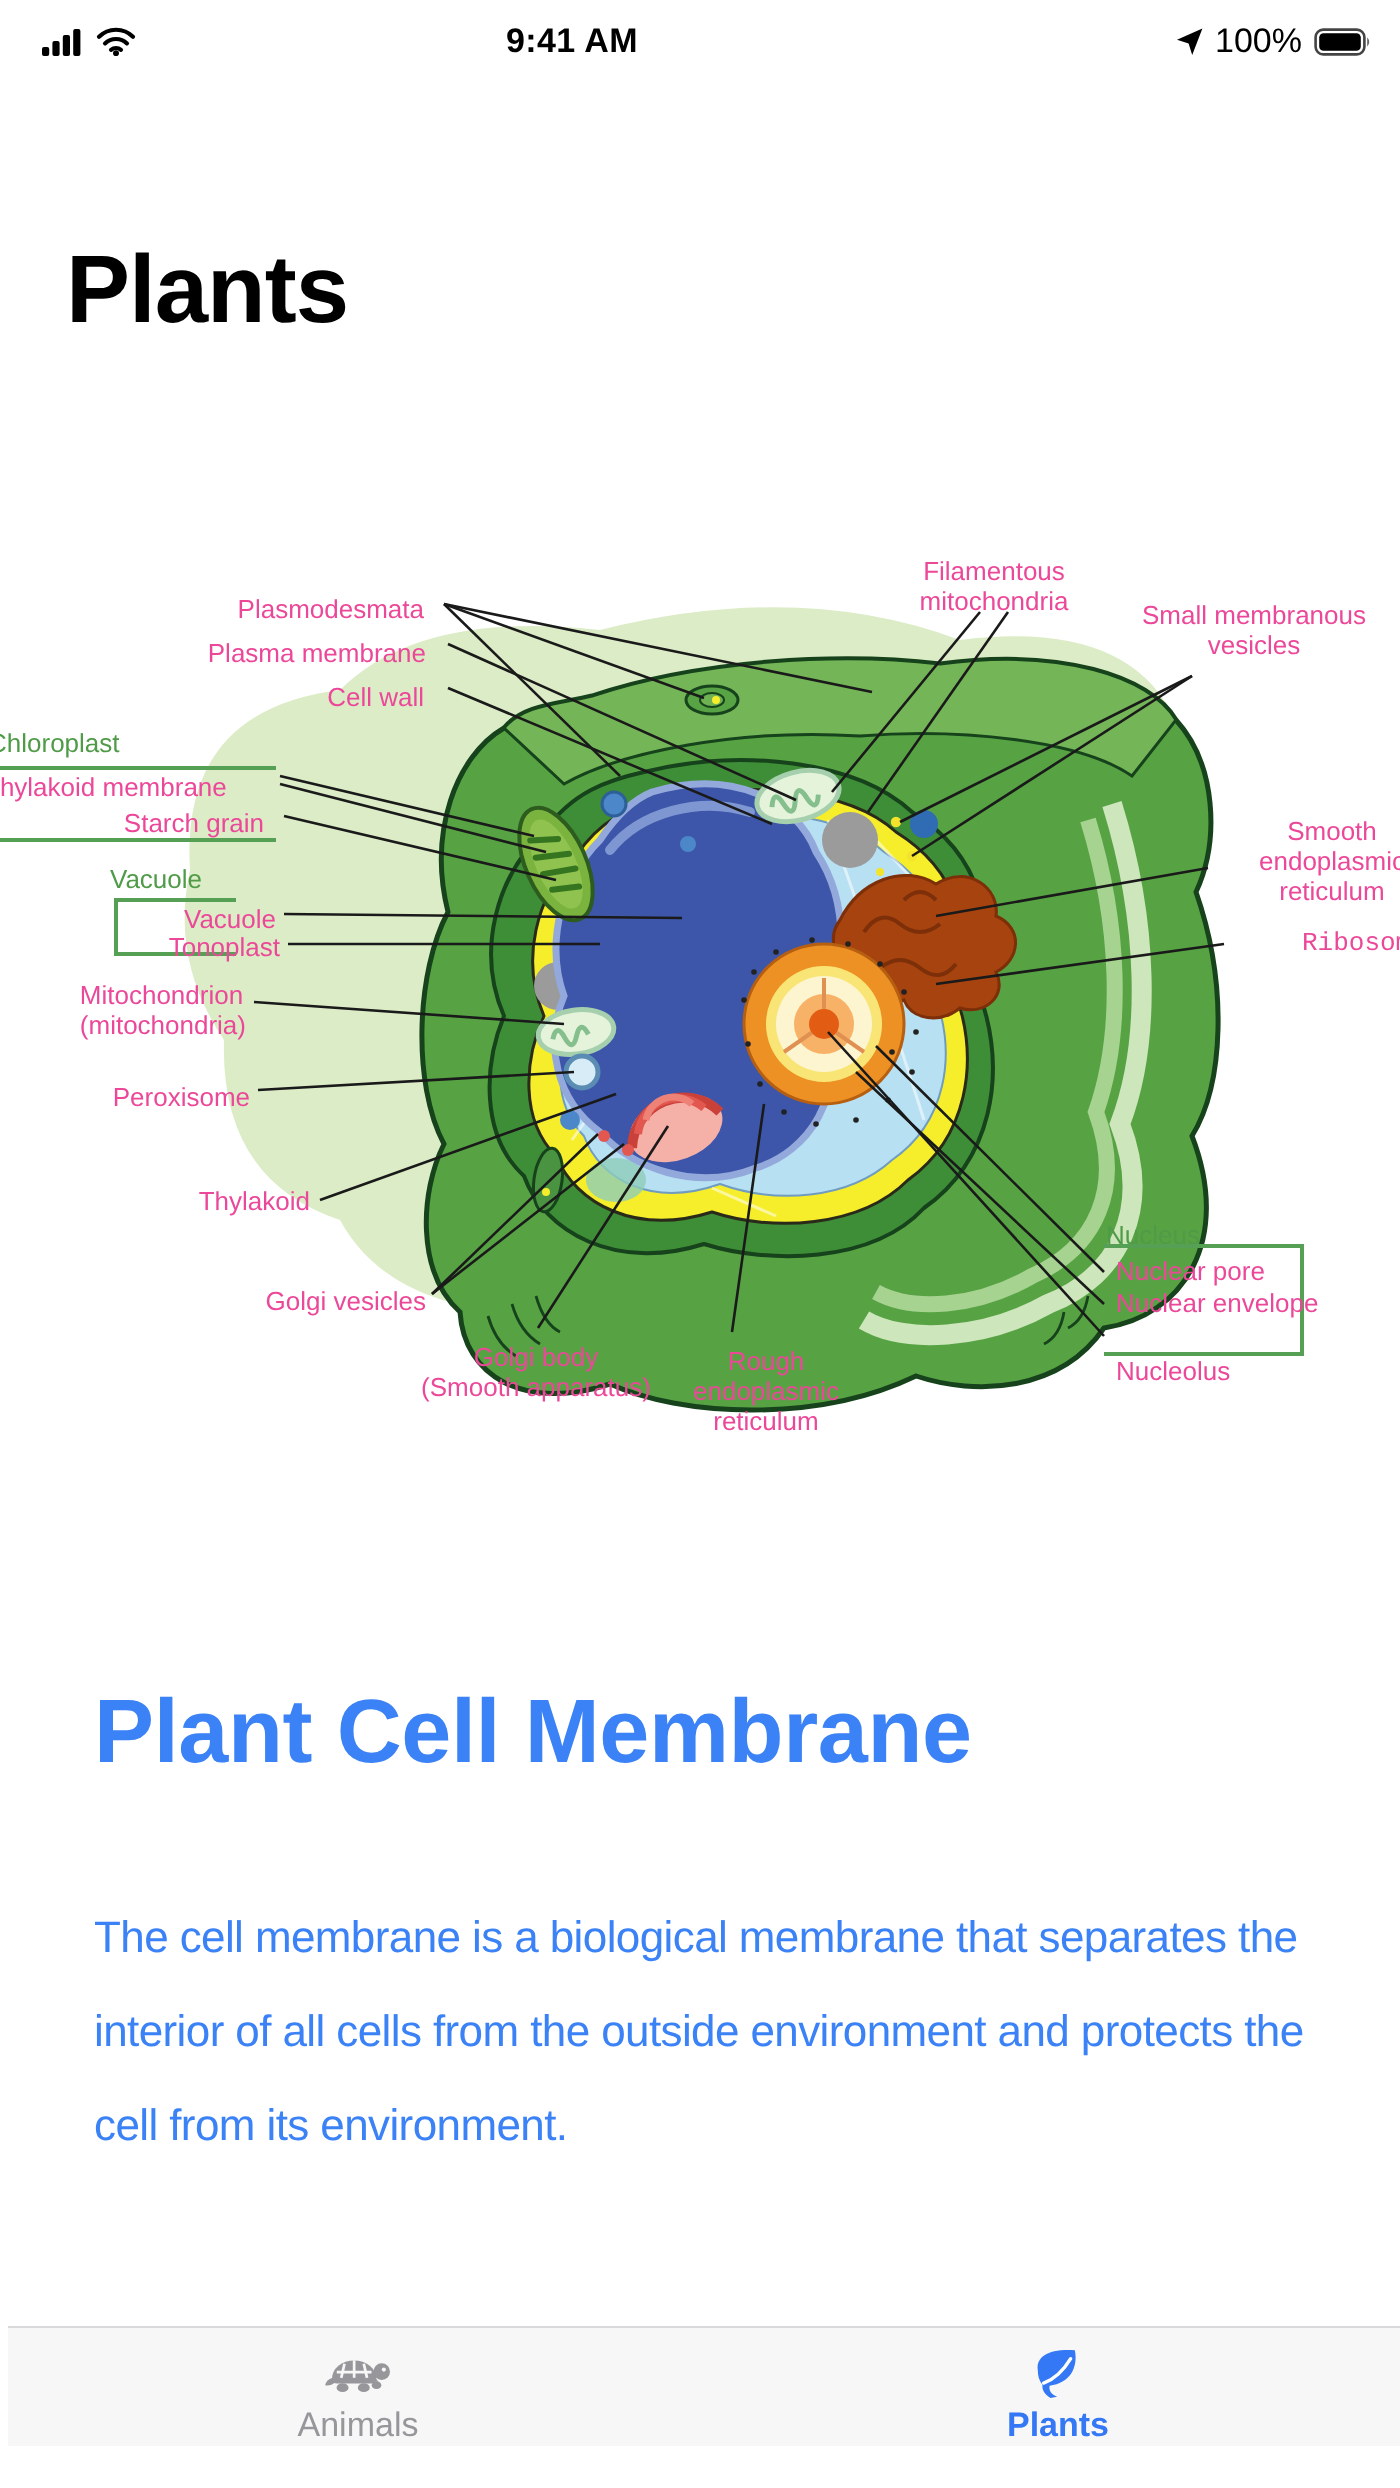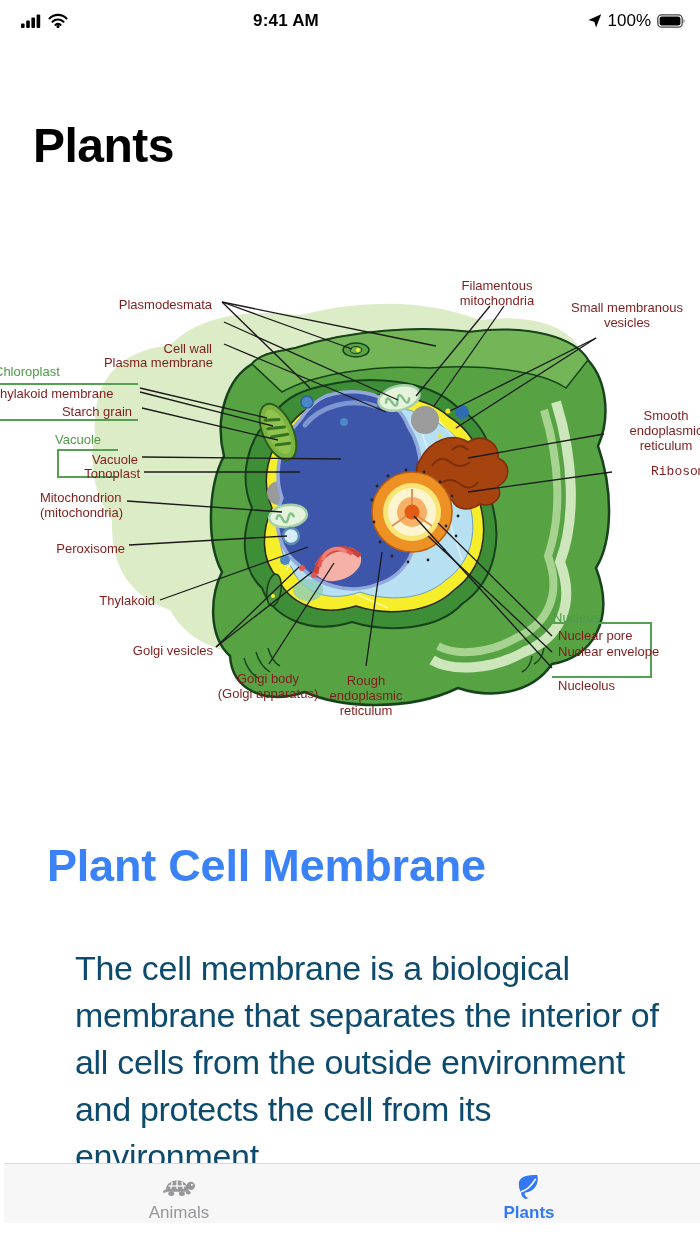--- a/index.html
+++ b/index.html
@@ -10,34 +10,34 @@
   .sb-left { position:absolute; left:21px; top:13px; display:flex; gap:7px; align-items:flex-end; }
   .sb-time { position:absolute; left:0; top:11px; width:572px; text-align:center;
              font-size:17px; font-weight:700; color:#000; letter-spacing:.2px; }
   .sb-right { position:absolute; right:14px; top:11px; display:flex; gap:6px; align-items:center;
               font-size:17px; font-weight:400; color:#000; }
   
   .page-title { position:absolute; left:33px; top:118px; font-size:48px; font-weight:700;
                 color:#000; letter-spacing:-.5px; }
   
   .diagram { position:absolute; left:0; top:260px; width:700px; height:470px; }
-  .dl { position:absolute; font-size:13px; line-height:15px; color:#7f1d1d; white-space:nowrap; }
+  .dl { position:absolute; font-size:13px; line-height:15px; color:#ec4899; white-space:nowrap; }
   .dl.r { text-align:left; }
   .dl.c { text-align:center; }
   .dl.green { color:#4f9b47; }
   .gline { position:absolute; height:2px; background:#55a055; }
   .bracket { position:absolute; border-left:2px solid #55a055; border-top:2px solid #55a055;
              border-bottom:2px solid #55a055; }
   .nbox { position:absolute; border-top:2px solid #55a055; border-right:2px solid #55a055;
           border-bottom:2px solid #55a055; }
   
   .article-heading { position:absolute; left:47px; top:840px; font-size:45px; font-weight:700;
                      color:#3b82f6; letter-spacing:-.2px; }
-  .article-body { position:absolute; left:47px; top:945px; width:605px; font-size:34px;
-                  line-height:47px; color:#0c4a6e; letter-spacing:-.3px;margin-left:28px; }
+  .article-body { position:absolute; left:47px; top:945px; width:605px; font-size:22px;
+                  line-height:47px; color:#3b82f6; letter-spacing:-.3px; }
   
   .tab-bar { position:absolute; left:4px; top:1163px; width:700px; height:60px;
              background:#f7f7f8; border-top:1px solid #d9d9db; display:flex; }
   .tab-item { flex:1; display:flex; flex-direction:column; align-items:center; padding-top:9px; }
   .tab-label { font-size:17px; margin-top:3px; font-weight:400; }
   .tab-item.inactive .tab-label { color:#97979b; }
   .tab-item.active .tab-label { color:#3478f6; font-weight:600; }
 </style>
 </head>
 <body>
@@ -218,21 +218,21 @@
         <path d="M366,406 L382,292"></path>
       <path d="M604,174 L468,198"></path>
         <path d="M612,212 L468,232"></path>
       <path d="M438,263 L552,376"></path>
         <path d="M428,276 L552,392"></path>
         <path d="M414,256 L552,408"></path>
     </g>
   </svg>
 
   <div class="dl r" style="right:488px; top:37px;">Plasmodesmata</div>
-  <div class="dl r" style="right:487px; top:59px;margin-top:36px;">Plasma membrane</div>
+  <div class="dl r" style="right:487px; top:59px;">Plasma membrane</div>
   <div class="dl r" style="right:488px; top:81px;">Cell wall</div>
 
   <div class="dl c" style="left:437px; top:18px; width:120px;">
     <div>Filamentous</div>
       <div>mitochondria</div>
   </div>
   <div class="dl c" style="left:552px; top:40px; width:150px;">
     <div>Small membranous</div>
       <div>vesicles</div>
   </div>
@@ -251,23 +251,23 @@
   <div class="dl r" style="right:577px; top:230px;">
     <div>Mitochondrion</div>
       <div>(mitochondria)</div>
   </div>
   <div class="dl r" style="right:575px; top:281px;">Peroxisome</div>
   <div class="dl r" style="right:545px; top:333px;">Thylakoid</div>
   <div class="dl r" style="right:487px; top:383px;">Golgi vesicles</div>
 
   <div class="dl c" style="left:208px; top:411px; width:120px;">
     <div>Golgi body</div>
-      <div>(Golgi apparatus)</div>
-  </div>
-  <div class="dl c" style="left:316px; top:413px; width:100px;">
+      <div>(Smooth apparatus)</div>
+  </div>
+  <div class="dl c" style="left:333px; top:413px; width:100px;">
     <div>Rough</div>
       <div>endoplasmic</div>
       <div>reticulum</div>
   </div>
   <div class="dl c" style="left:600px; top:148px; width:132px;">
     <div>Smooth</div>
       <div>endoplasmic</div>
       <div>reticulum</div>
   </div>
   <div class="dl" style="left:651px; top:204px;font-family:Liberation Mono, monospace;">Ribosomes</div>

